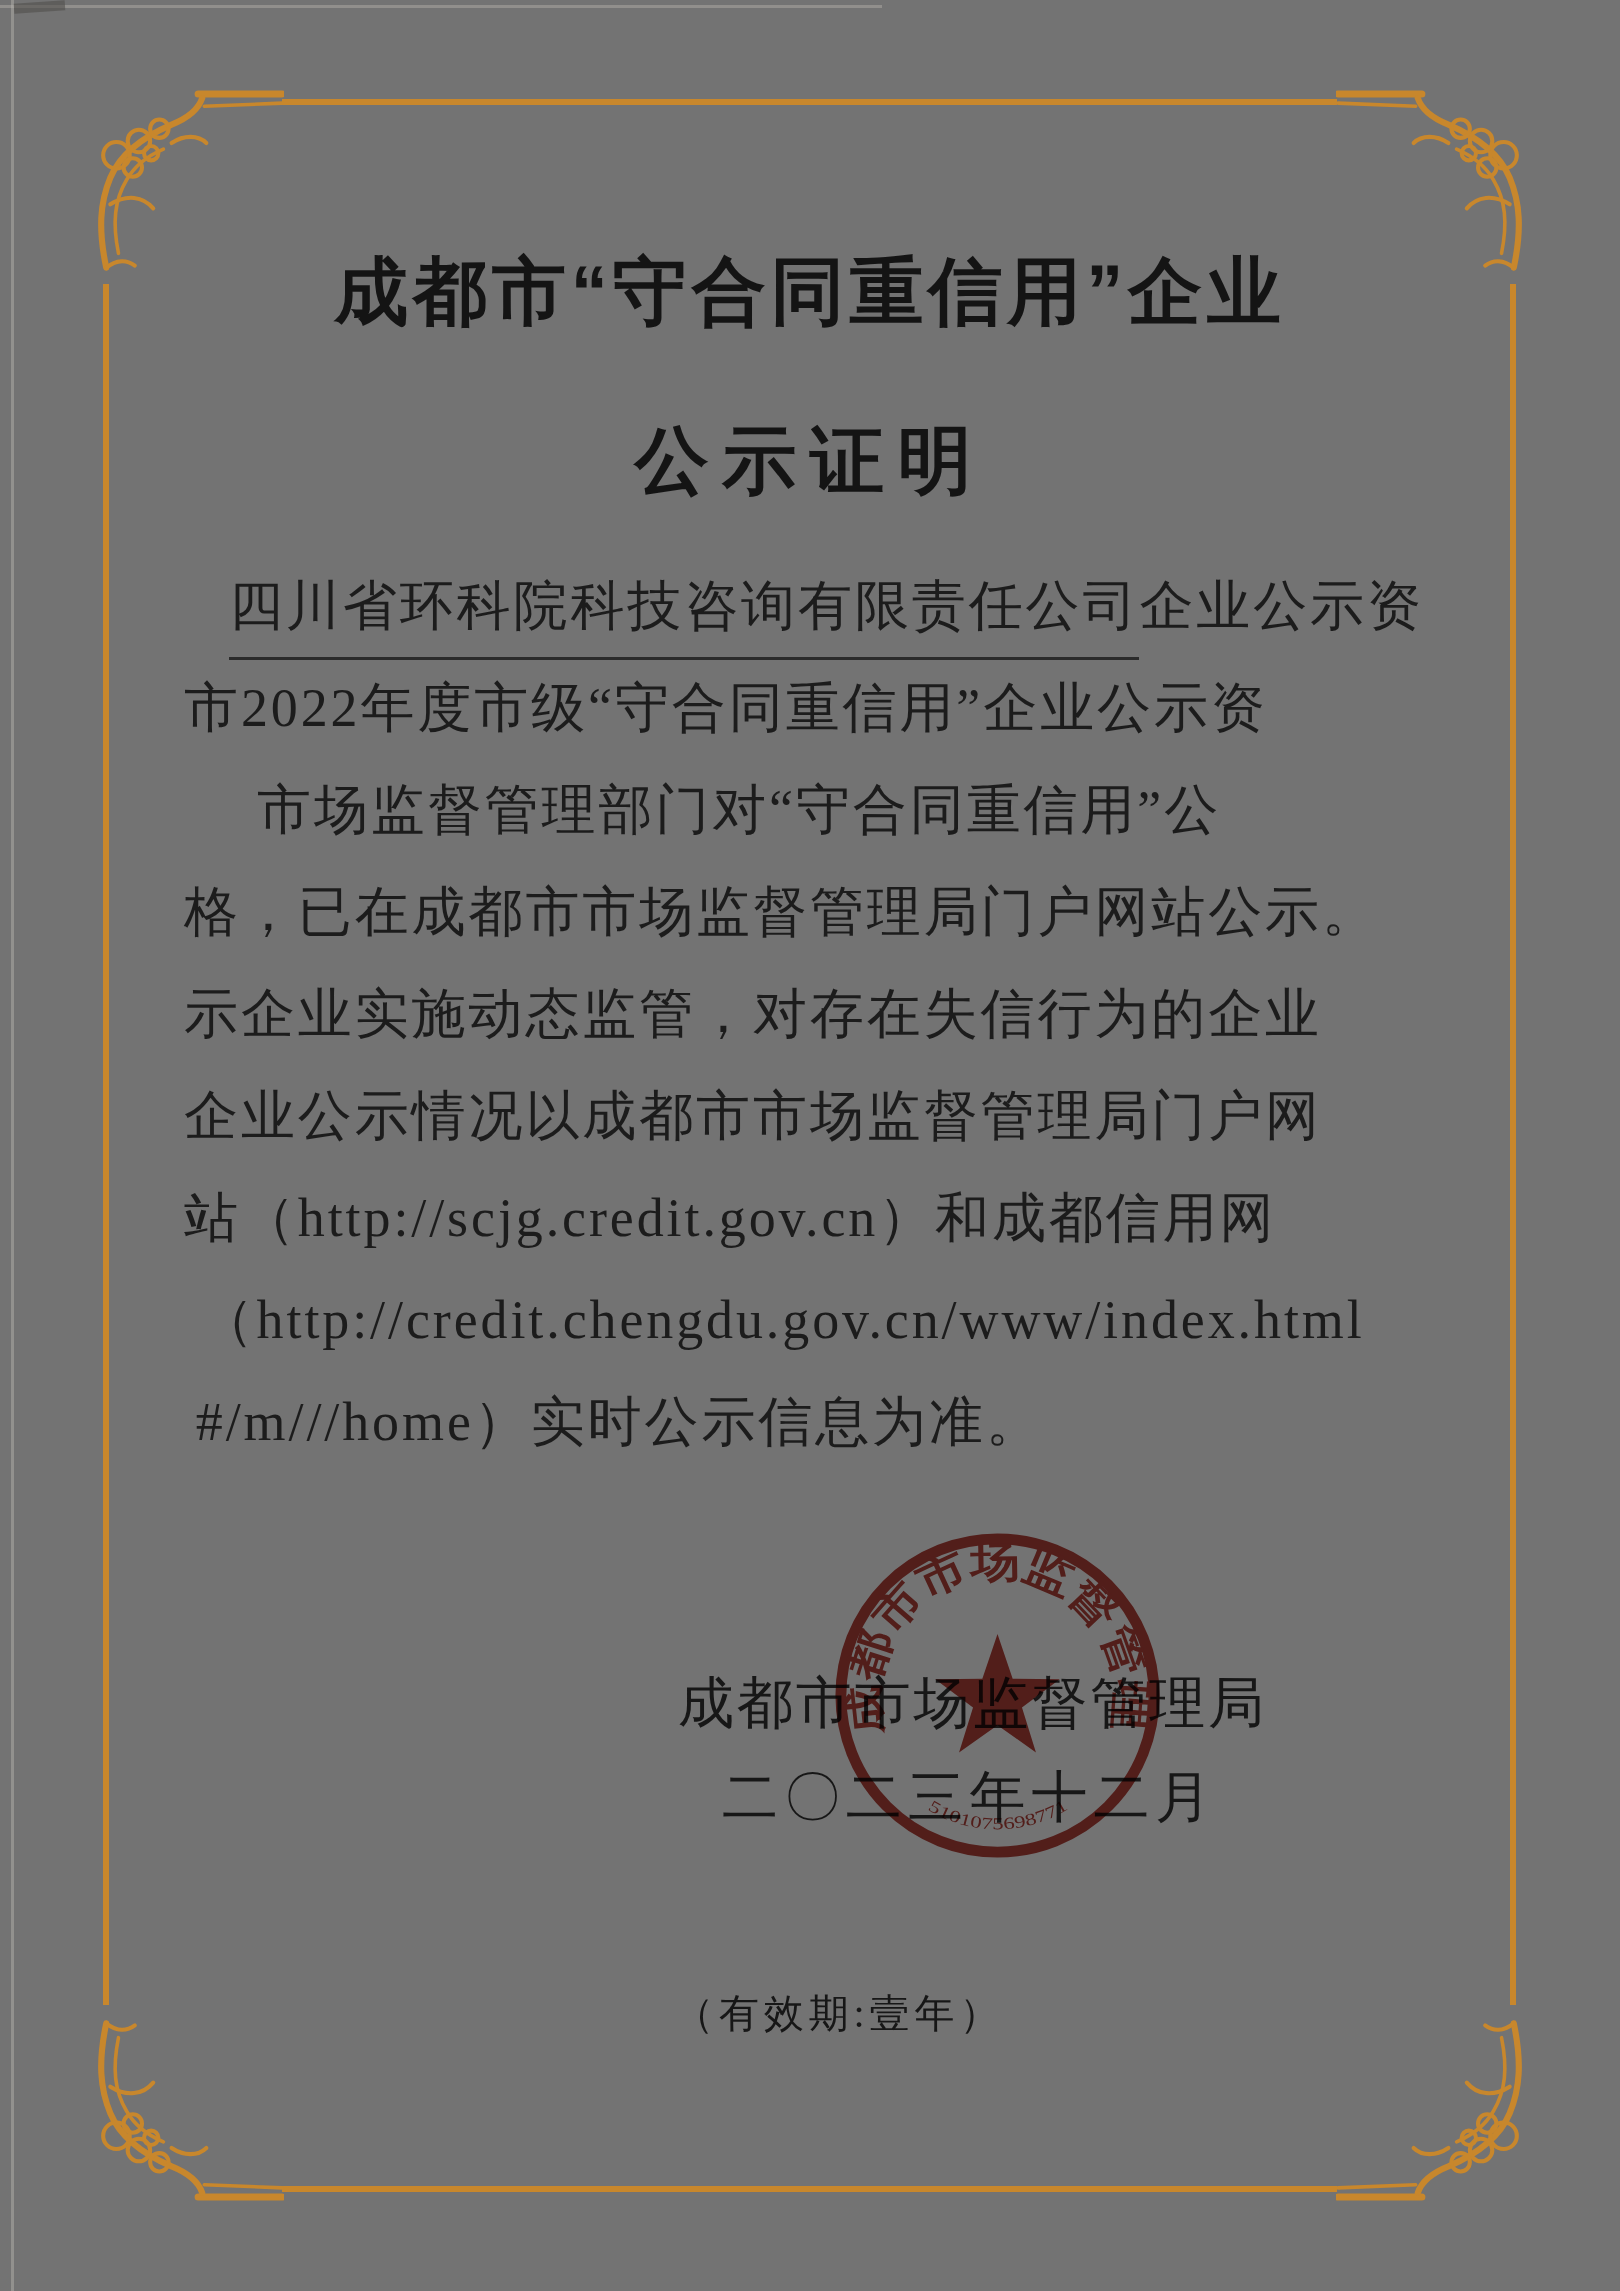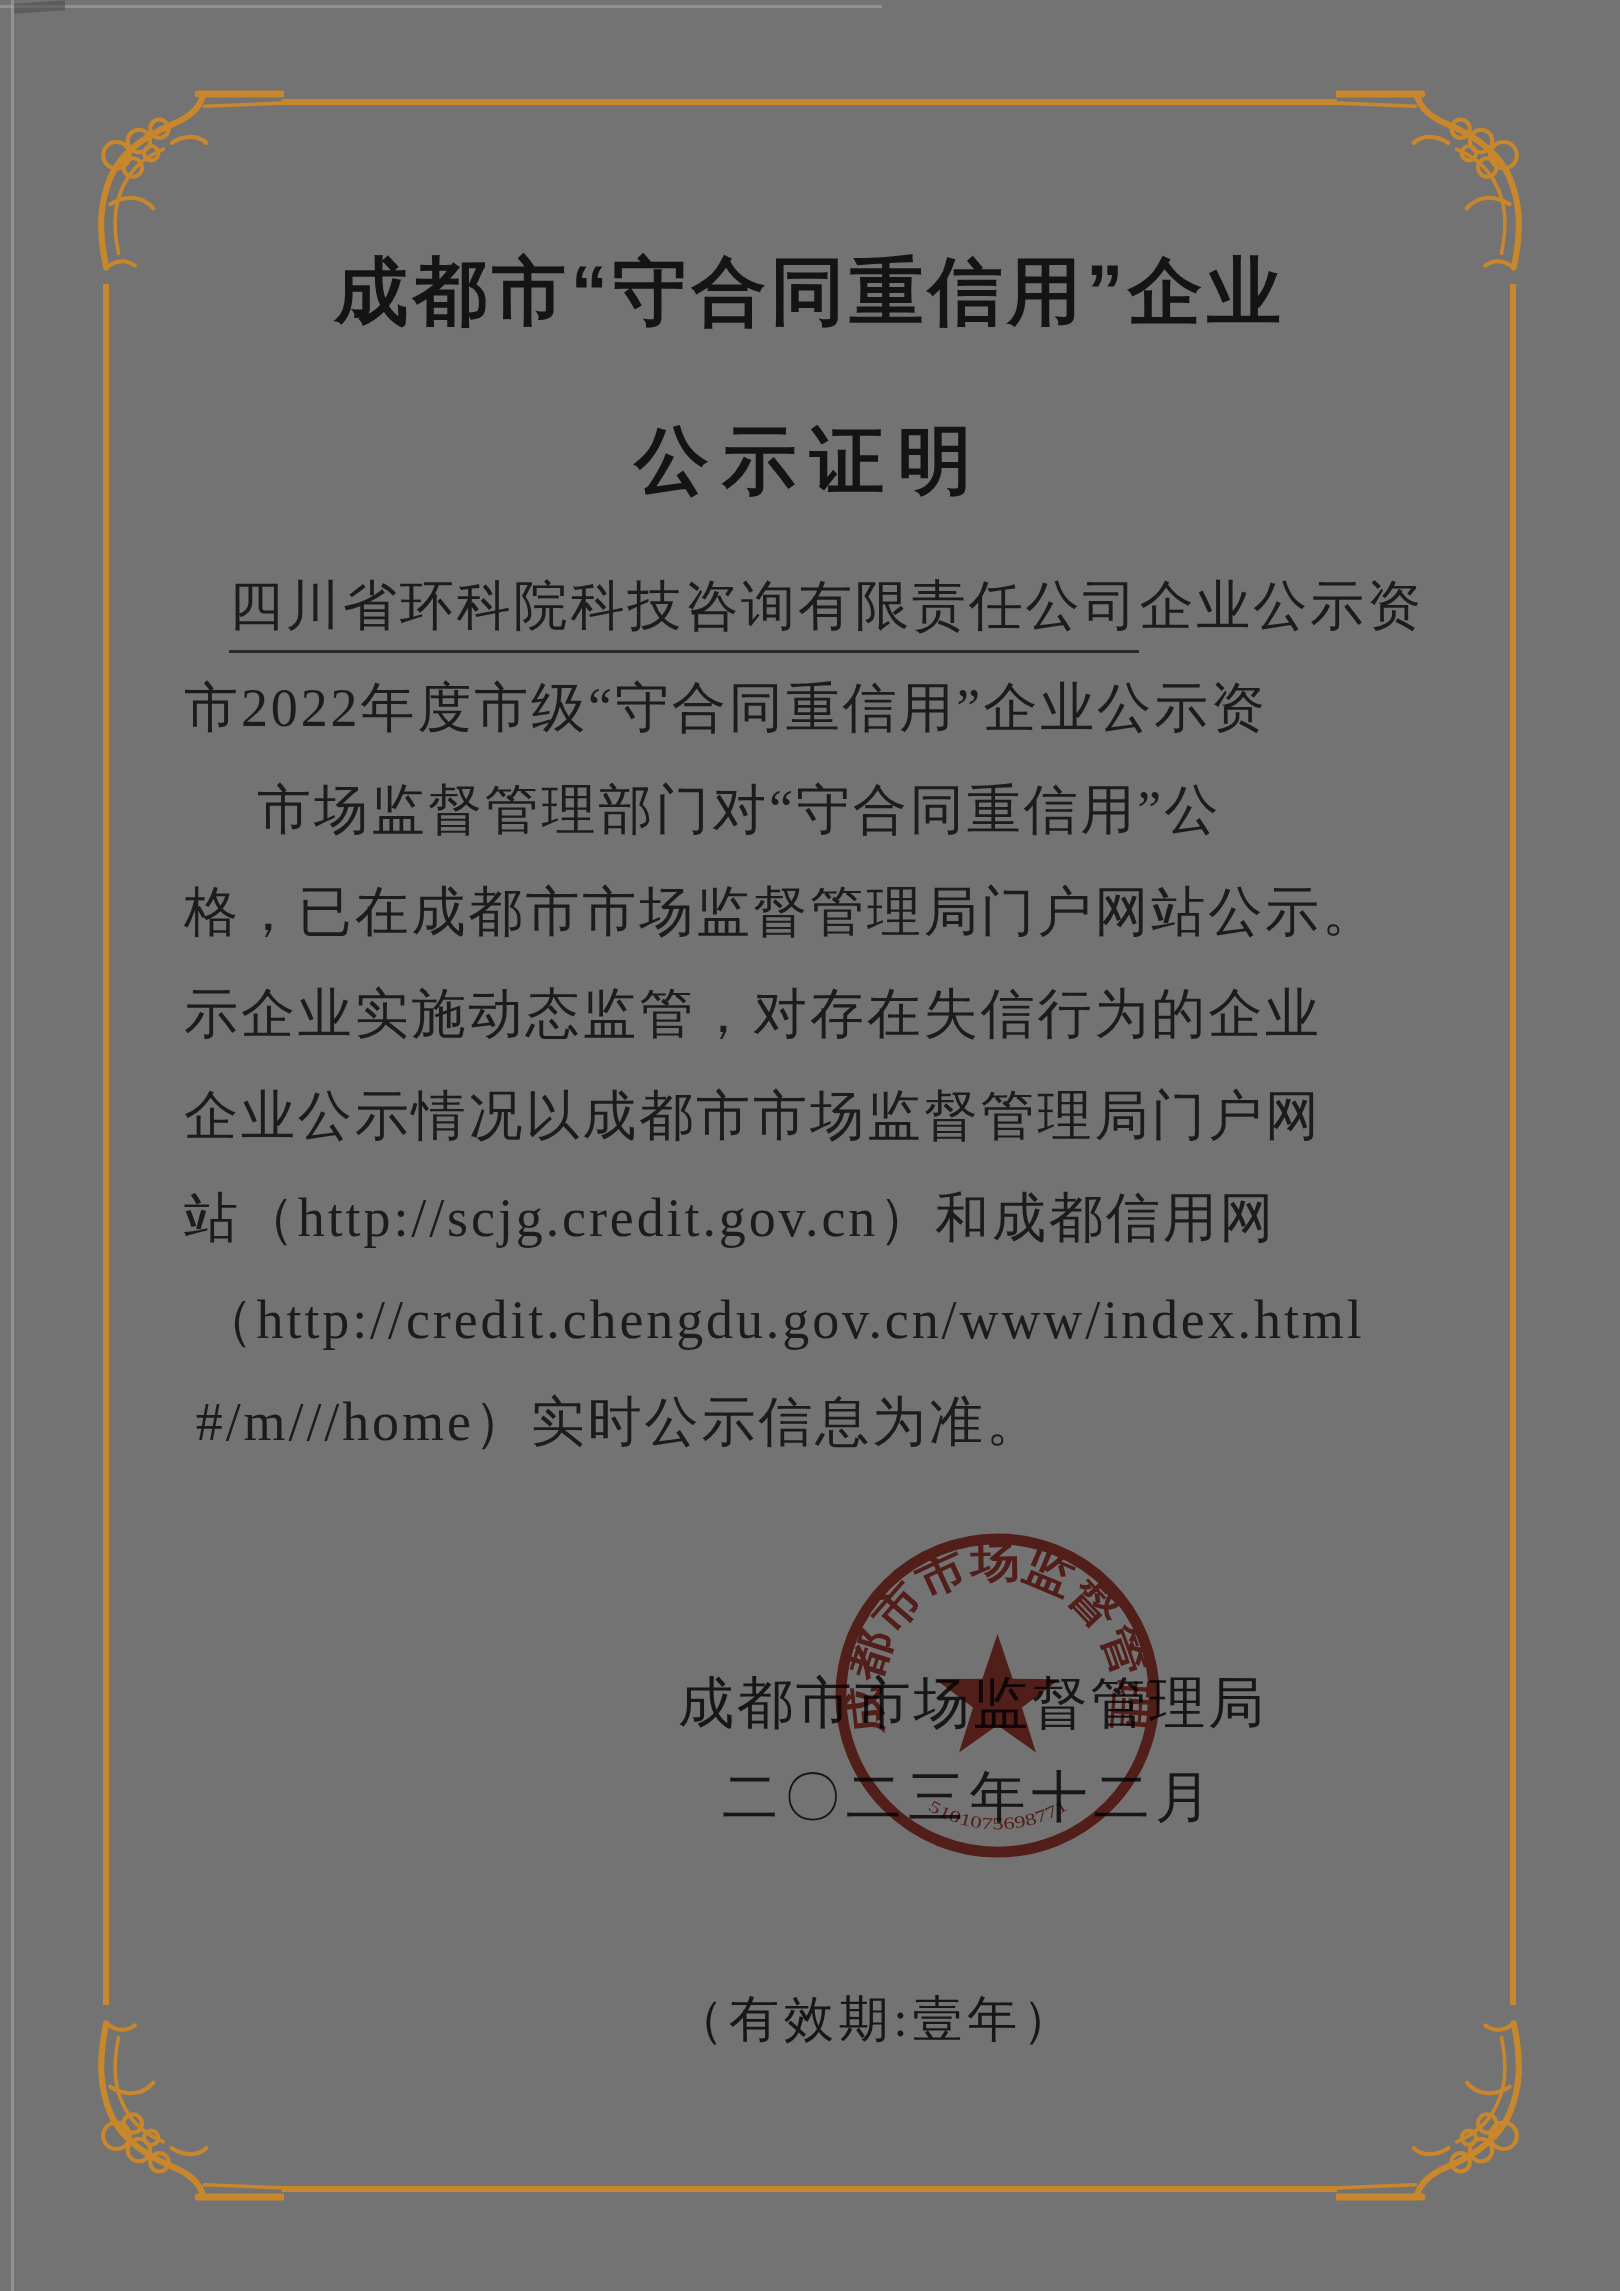--- a/index.html
+++ b/index.html
@@ -39,33 +39,33 @@
   .body-block{position:absolute;left:184px;top:555px;width:1264px;}
   .bodyline{
     height:102px;line-height:102px;white-space:nowrap;
     font-size:54px;letter-spacing:2.9px;color:#1c1c1c;
     font-family:"Liberation Serif", serif;
   }
   .indent-first{padding-left:45px;}
   .indent-para{padding-left:73px;}
   .indent-paren{padding-left:15.7px;}
   .indent-hash{padding-left:11.8px;}
-  .company{border-bottom:3.9px solid #2b2b2b;padding-bottom:14px;}
+  .company{border-bottom:3.9px solid #2b2b2b;padding-bottom:21px;}
   
   .agency-sign{
     position:absolute;left:678px;top:1666px;
     font-size:56px;letter-spacing:2.9px;white-space:nowrap;color:#171717;
   }
   .issue-date{
     position:absolute;left:722px;top:1760px;
     font-size:56px;letter-spacing:5.9px;white-space:nowrap;color:#171717;
   }
   .validity{
     position:absolute;left:674px;top:1986px;
-    font-size:50px;letter-spacing:4.9px;white-space:nowrap;color:#171717;
+    font-size:40px;letter-spacing:4.9px;white-space:nowrap;color:#171717;
   }
   
   .seal{
     position:absolute;left:829px;top:1527px;width:337px;height:337px;
     mix-blend-mode:multiply;opacity:.93;
   }
   .seal text{font-family:"Liberation Serif", serif;}
 </style>
 </head>
 <body>

